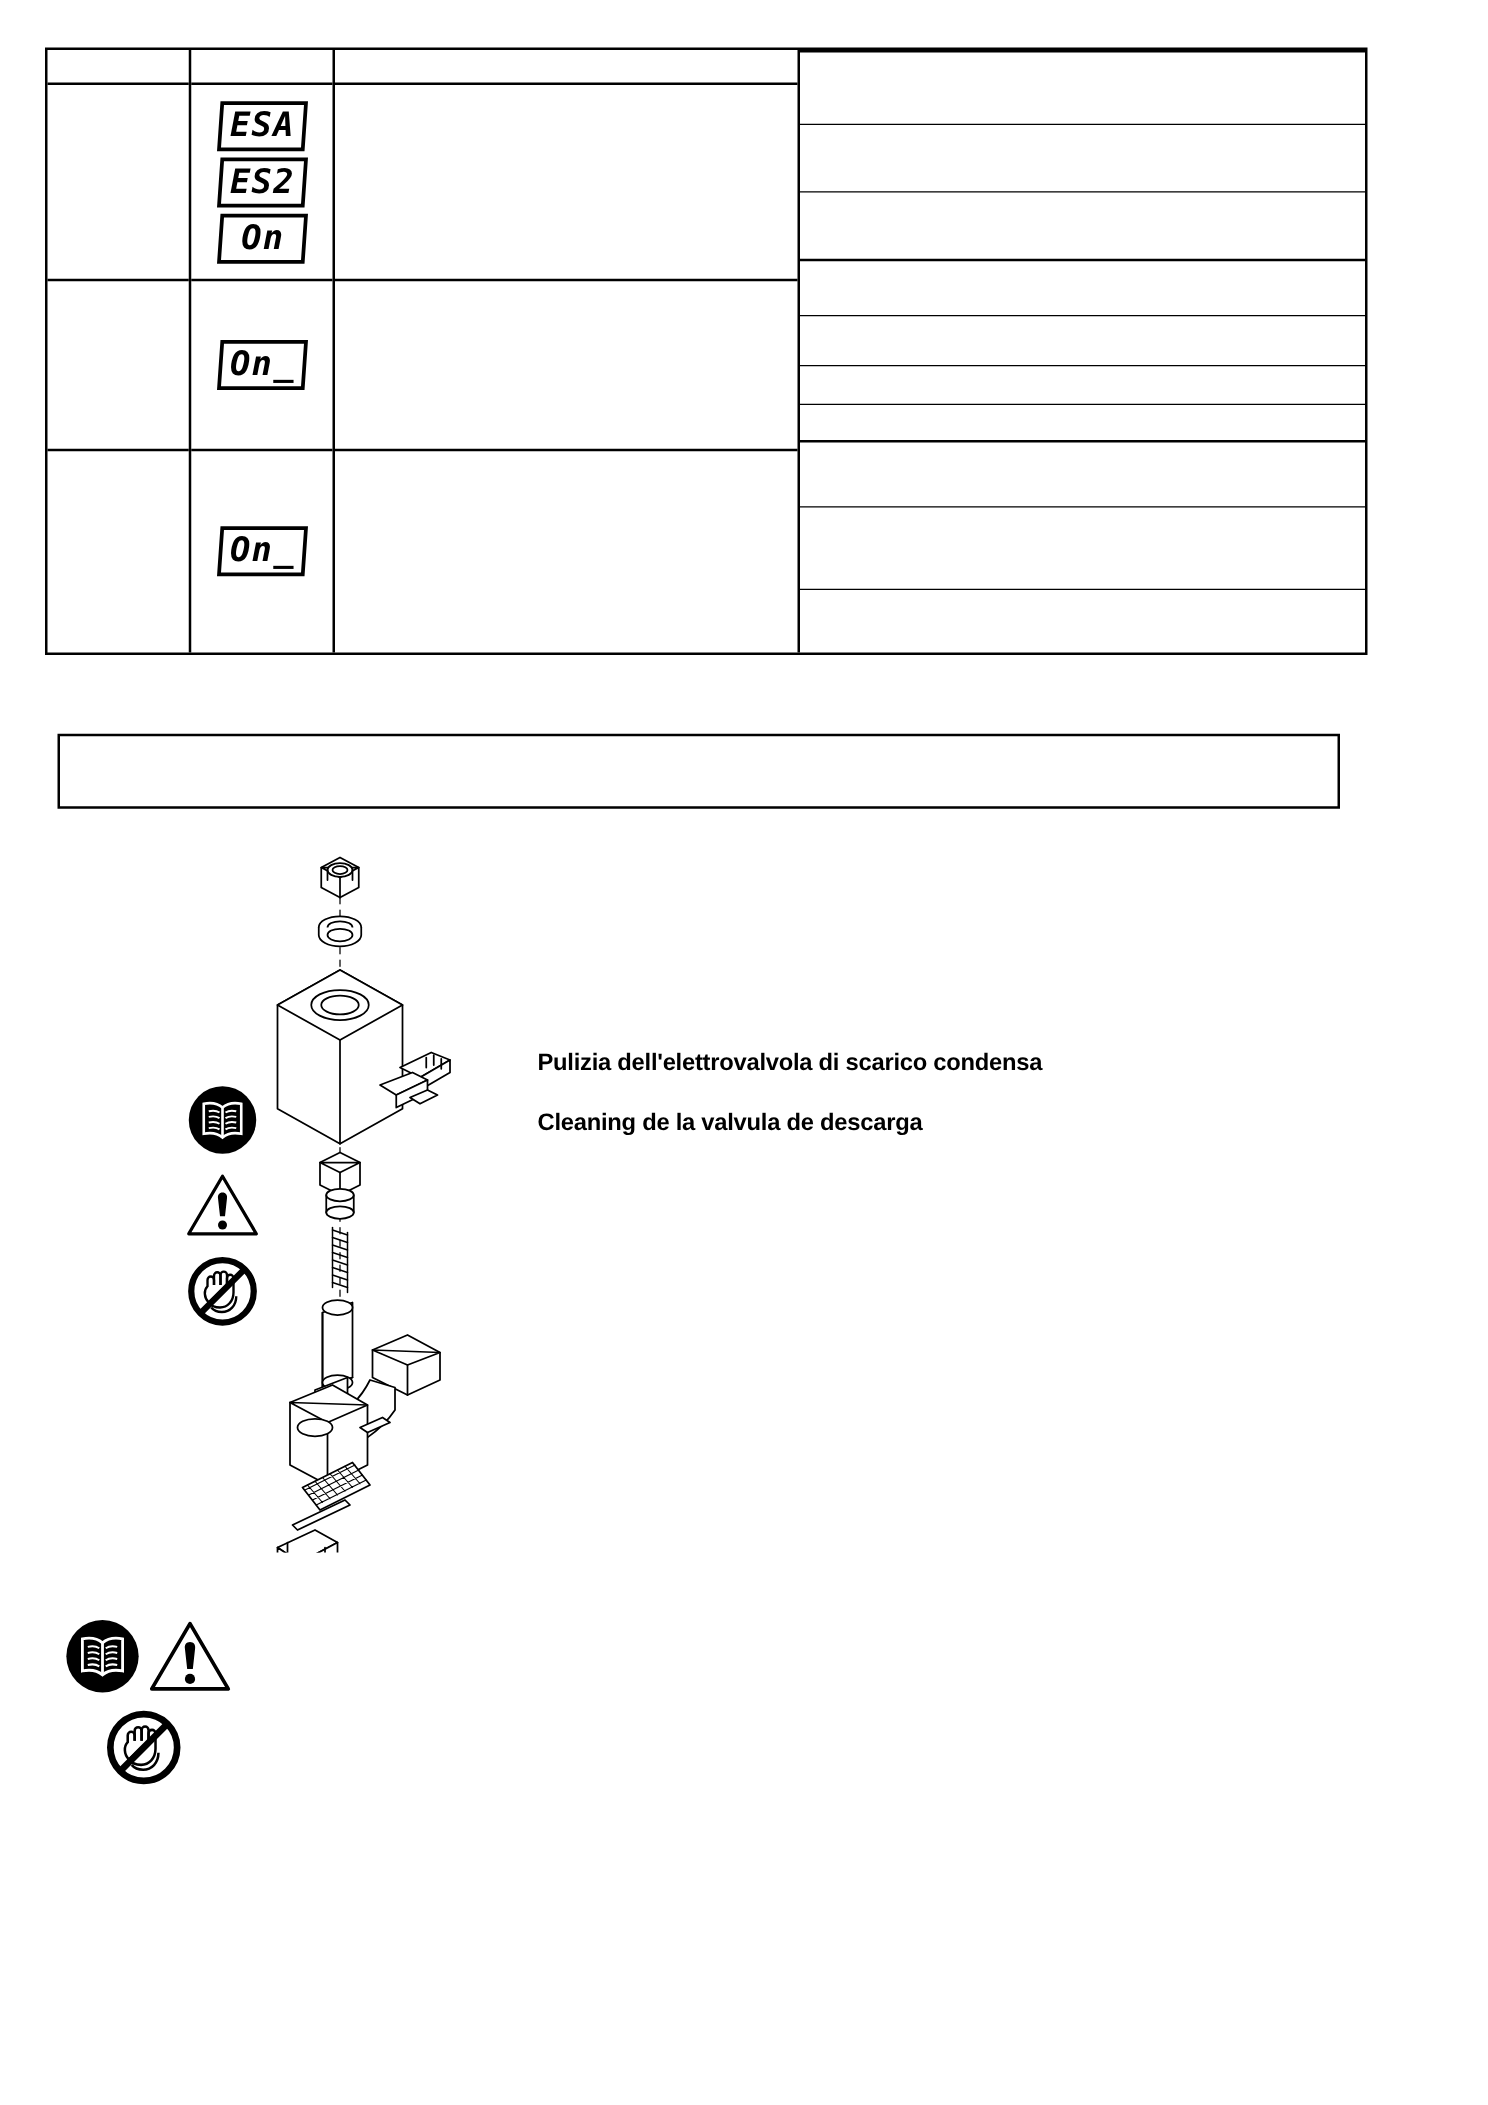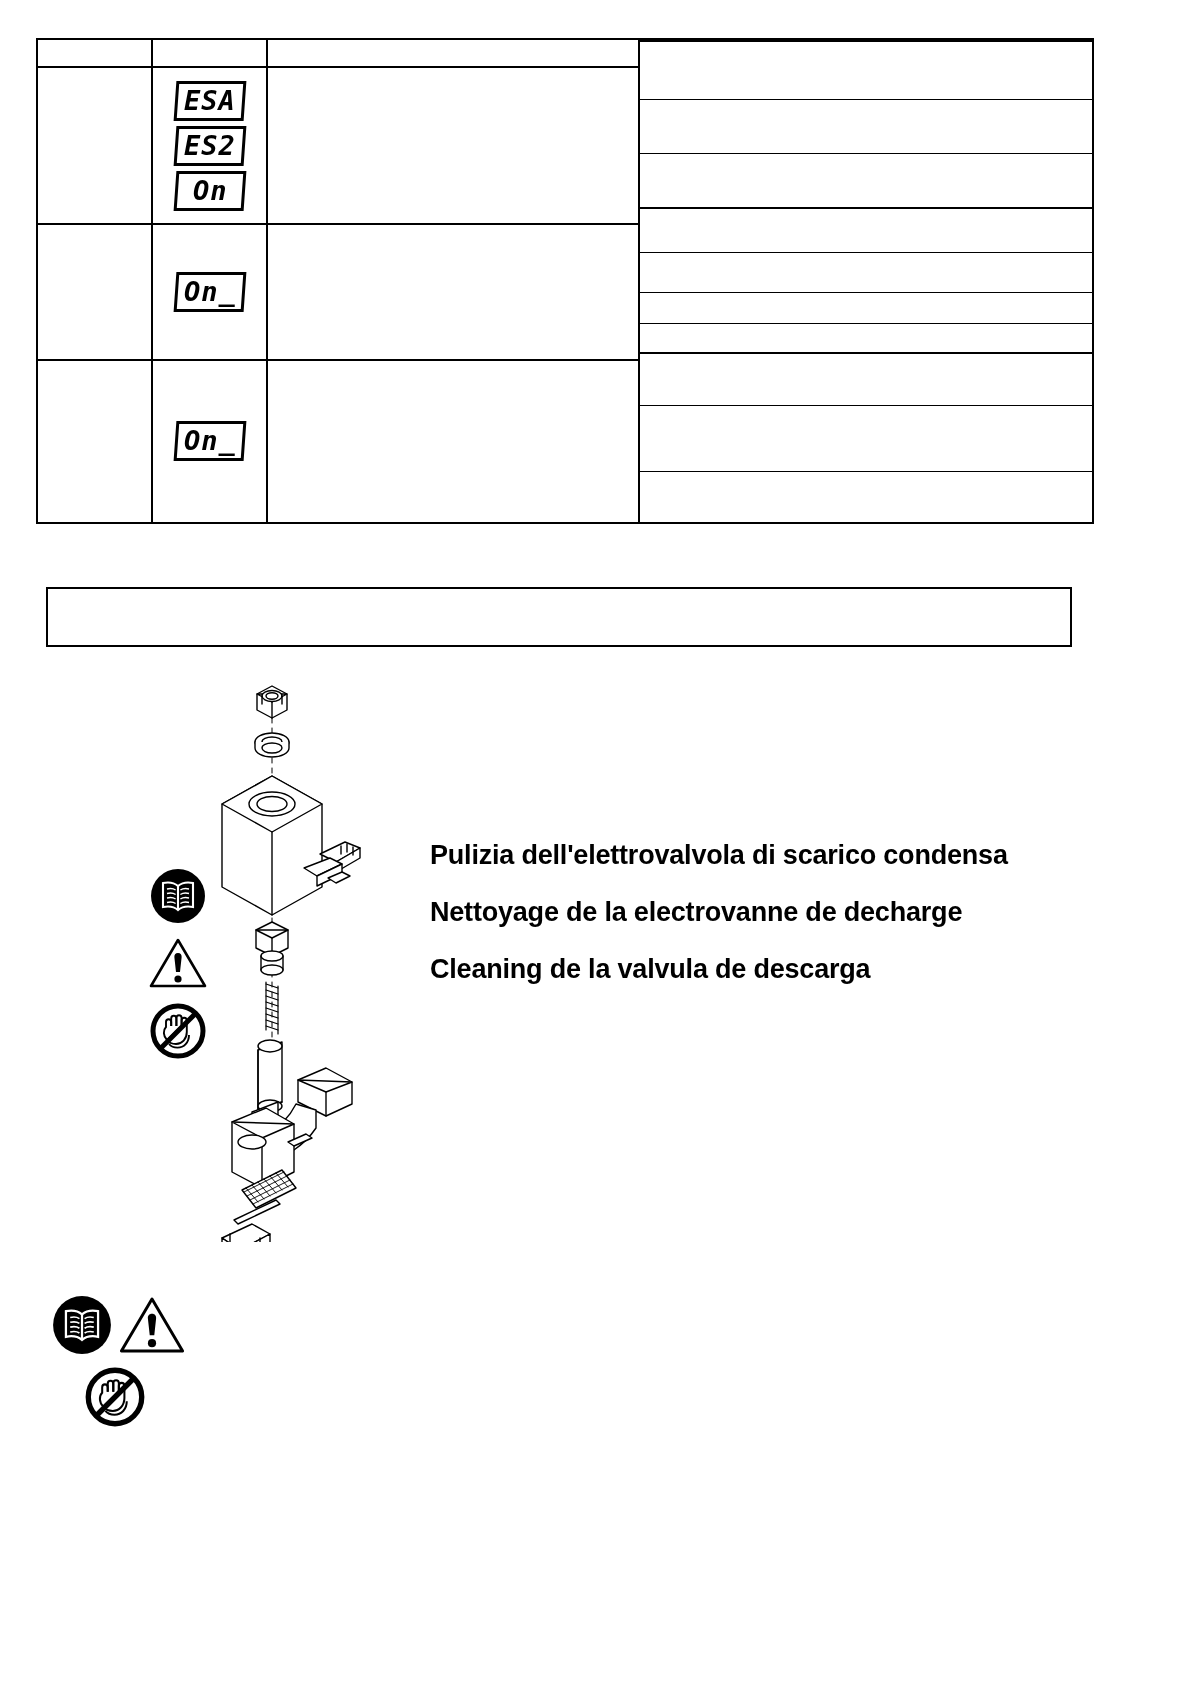--- a/index.html
+++ b/index.html
@@ -80,21 +80,21 @@
   }
 
   
   .captions {
     position: absolute;
     left: 430px;
     top: 840px;
     width: 600px;
   }
   .captions .line {
-    font-size: 27px;
+    font-size: 19px;
     font-weight: bold;
     letter-spacing: -0.2px;
     margin-bottom: 26px;
     white-space: nowrap;
   }
 
   
   .icon-col {
     position: absolute;
     left: 148px;
@@ -331,21 +331,20 @@
       <path d="M20 42 C22 44.5 25 45.6 28.5 45.6 C35 45.6 40 40.5 40 33"></path>
     </g>
     <line x1="11" y1="47" x2="47" y2="11" stroke="#000" stroke-width="5"></line>
   </svg>
   </span>
 
 </div>
 
 <div class="captions">
   <div class="line">Pulizia dell'elettrovalvola di scarico condensa</div>
-  <div class="line">Nettoyage de la electrovanne de decharge</div>
   <div class="line">Cleaning de la valvula de descarga</div>
 </div>
 
 <div class="icon-bottom">
   <div class="row1">
     <span class="ic">
     <svg width="60" height="60" viewBox="0 0 56 56">
       <circle cx="28" cy="28" r="27" fill="#000"></circle>
       <path d="M28 18 C24 14.5 18 14 13 15 L13 39 C18 38 24 38.5 28 42 C32 38.5 38 38 43 39 L43 15 C38 14 32 14.5 28 18 Z" fill="none" stroke="#fff" stroke-width="2.1"></path>
       <path d="M28 18 L28 42" stroke="#fff" stroke-width="2.1"></path>

